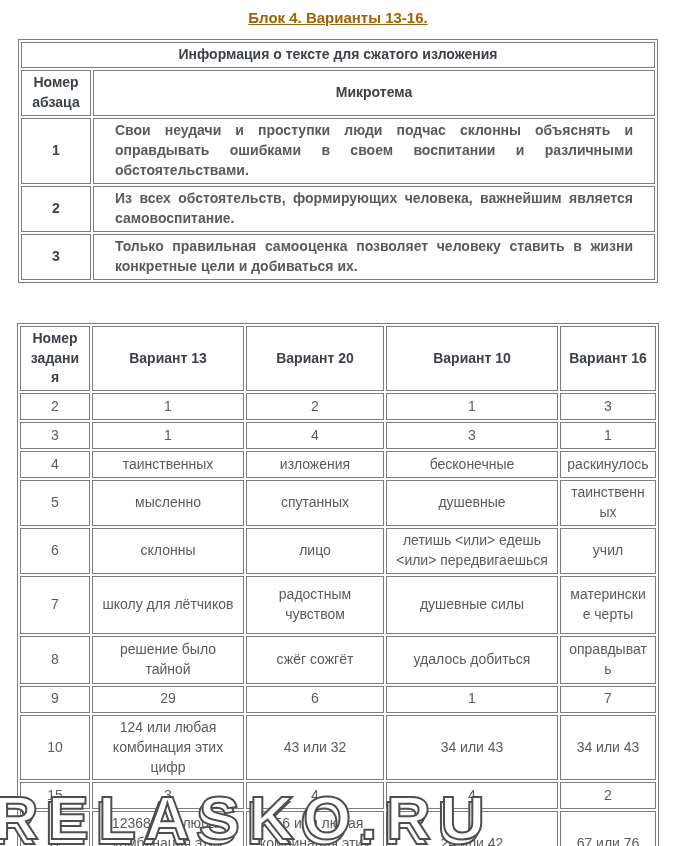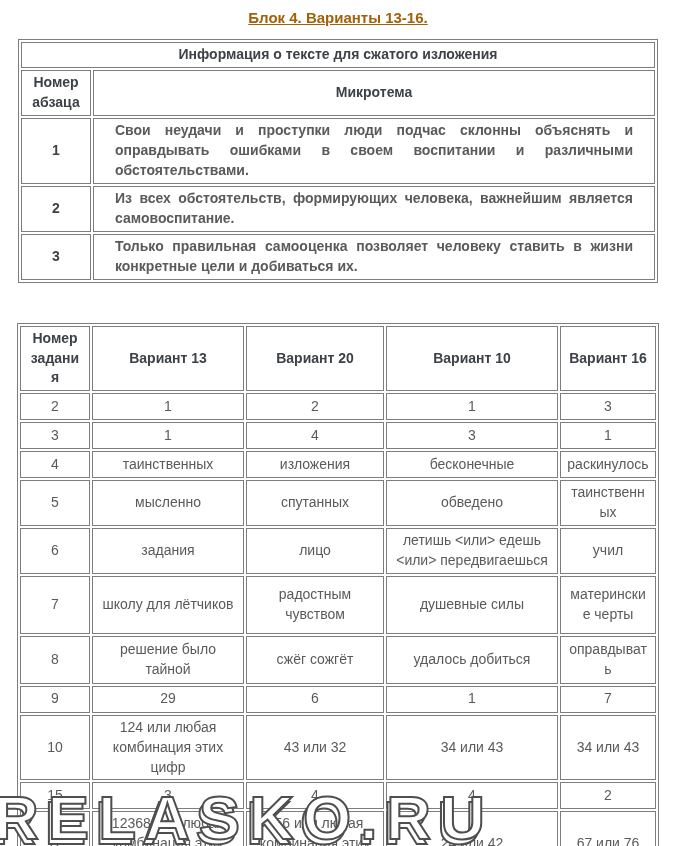--- a/index.html
+++ b/index.html
@@ -149,26 +149,26 @@
         <td>4</td>
         <td>таинственных</td>
         <td>изложения</td>
         <td>бесконечные</td>
         <td>раскинулось</td>
       </tr>
       <tr>
         <td>5</td>
         <td>мысленно</td>
         <td>спутанных</td>
-        <td>обведено</td>
+        <td>душевные</td>
         <td>таинственных</td>
       </tr>
       <tr>
         <td>6</td>
-        <td>задания</td>
+        <td>склонны</td>
         <td>лицо</td>
         <td>летишь &lt;или&gt; едешь &lt;или&gt; передвигаешься</td>
         <td>учил</td>
       </tr>
       <tr>
         <td>7</td>
         <td>школу для лётчиков</td>
         <td>радостным чувством</td>
         <td>душевные силы</td>
         <td>материнские черты</td>

